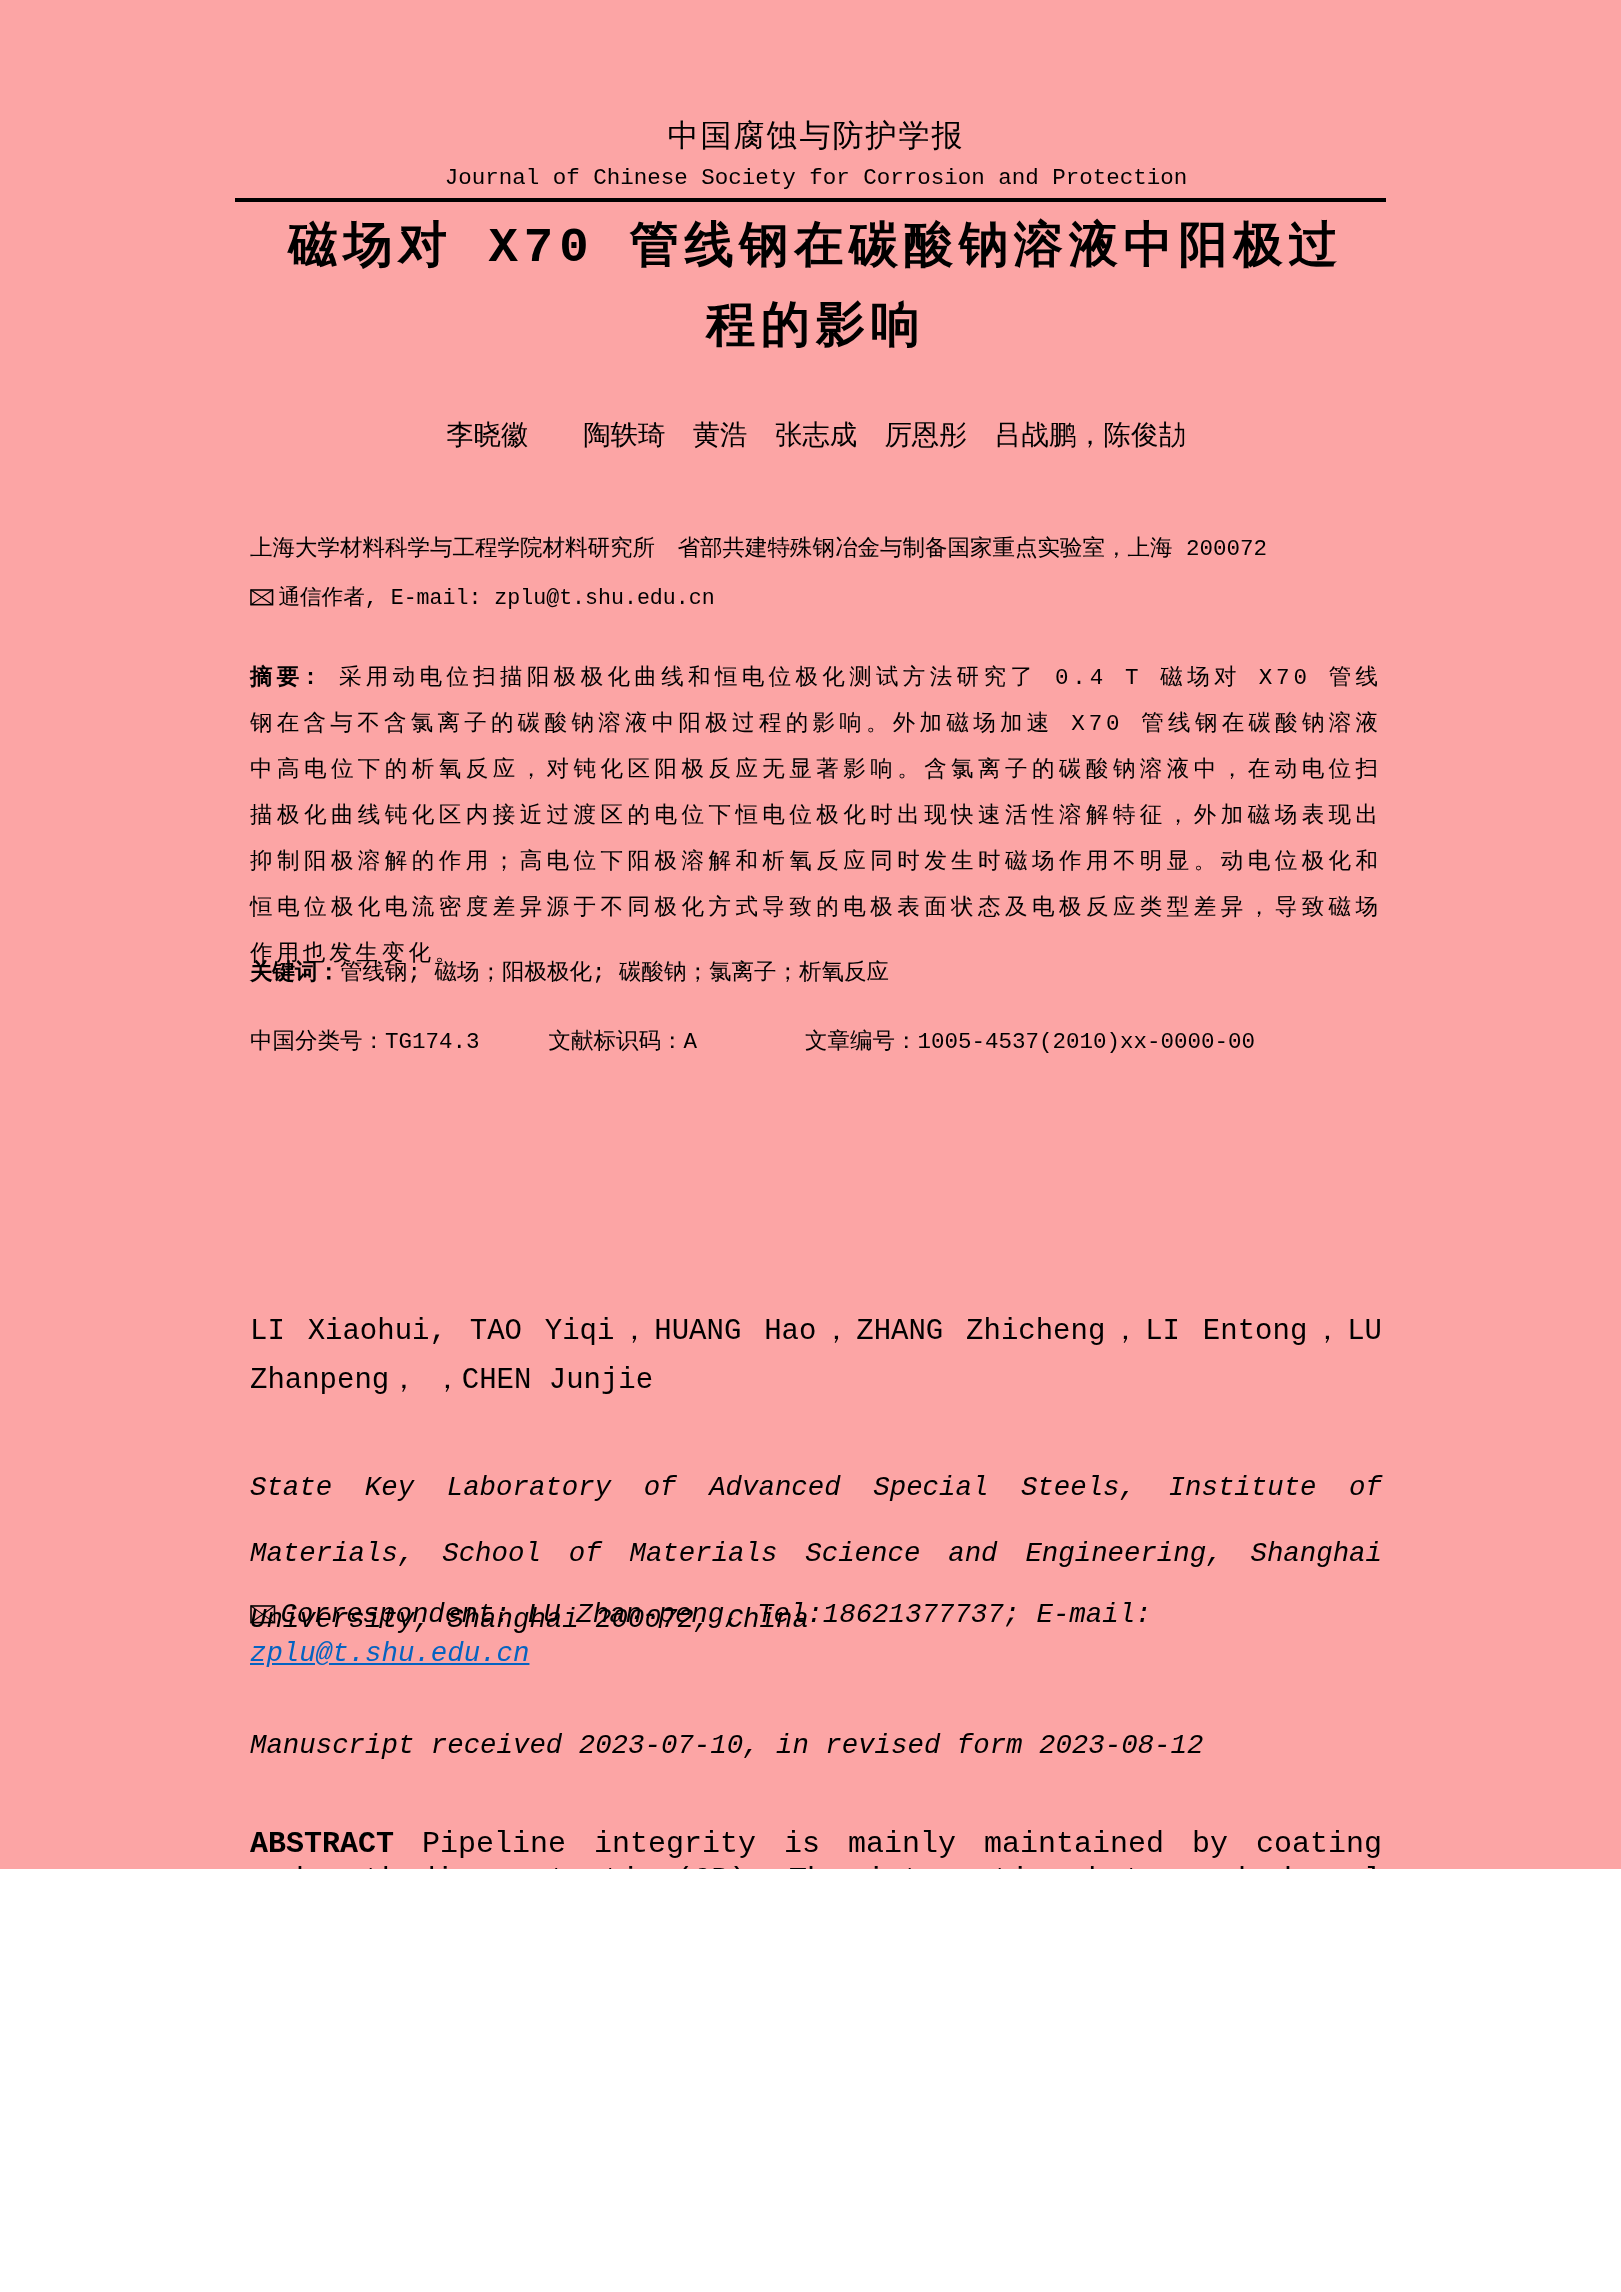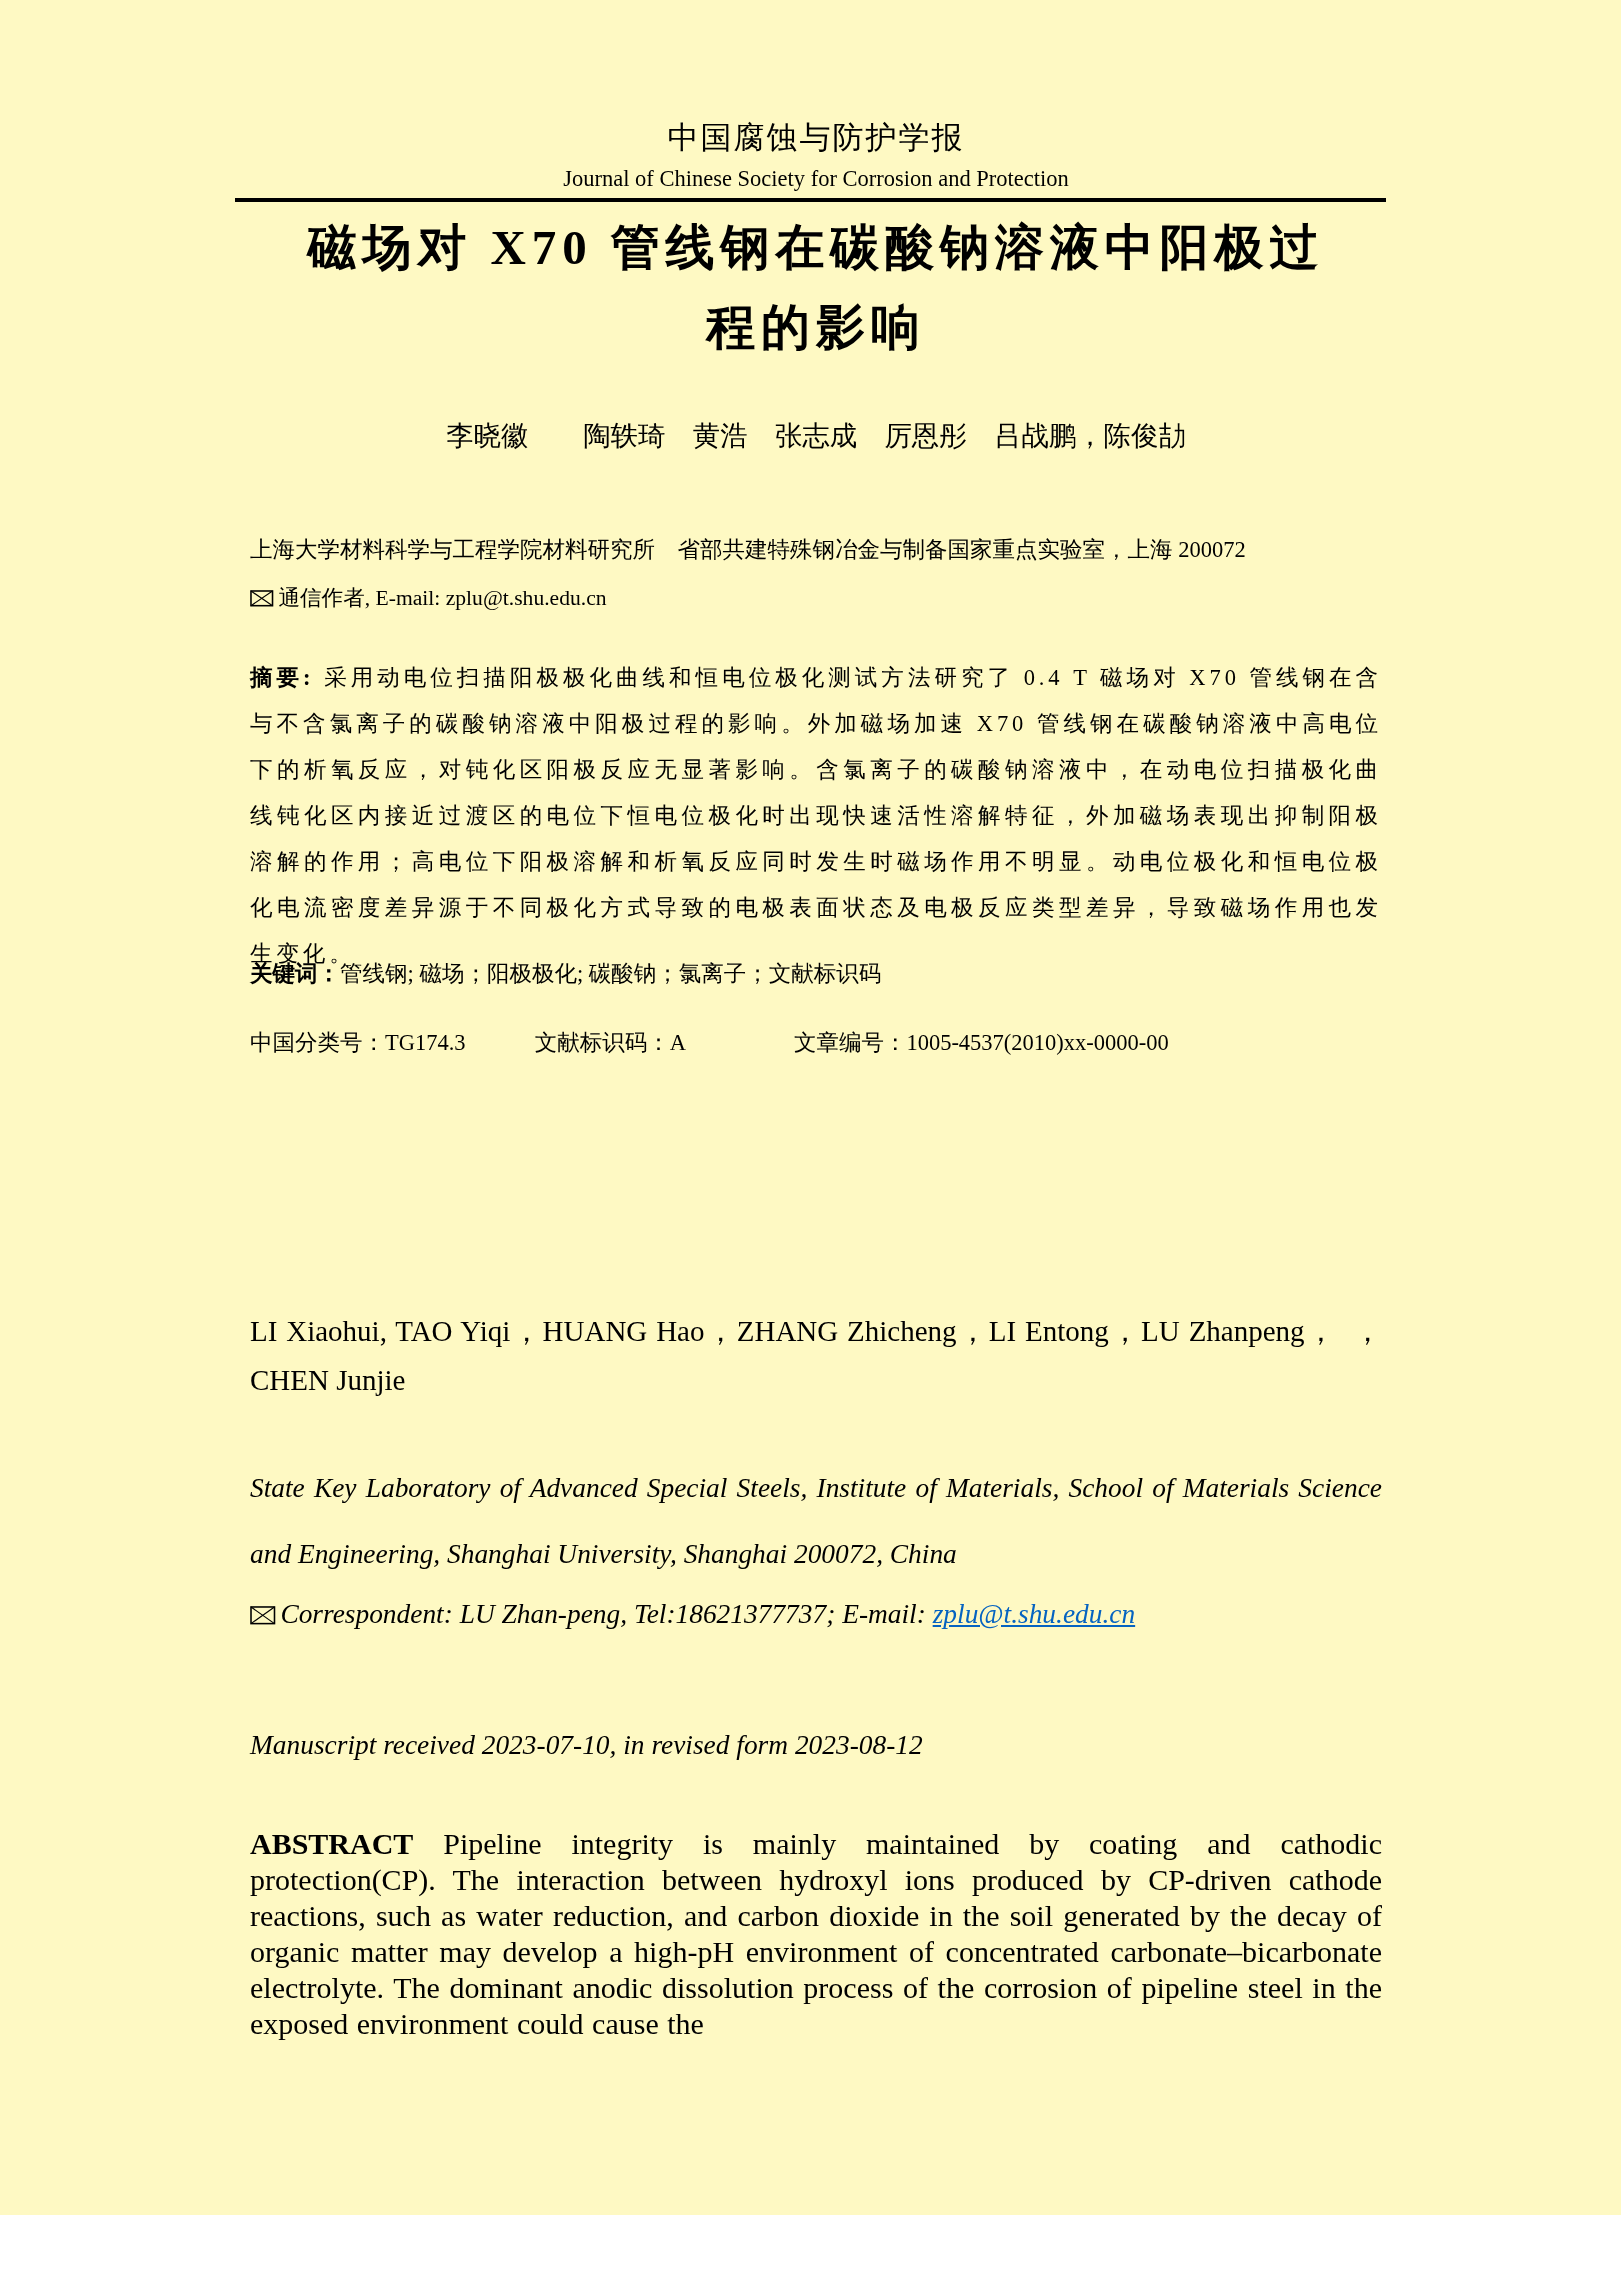--- a/index.html
+++ b/index.html
@@ -1,21 +1,21 @@
 <!DOCTYPE html>
 <html><head>
 <meta charset="utf-8">
 <style>
   html,body{margin:0;padding:0;background:#ffffff;}
   .page{
     position:relative;
-    width:1621px;height:2215px;
-    background:#fef9c3;
+    width:1621px;height:1869px;
+    background:#fca5a5;
     color:#000;
-    font-family:Liberation Serif, serif;
+    font-family:Liberation Mono, monospace;
     overflow:hidden;
   }
   .blk{position:absolute;left:250px;width:1132px;}
   .center{text-align:center;}
   .justify{text-align:justify;text-justify:inter-character;}
   .b{font-weight:bold;}
   .it{font-style:italic;}
 
   .journal-cn{top:118px;font-size:31px;line-height:39px;letter-spacing:2px;}
   .journal-en{top:164px;font-size:22.5px;line-height:29px;}
@@ -67,21 +67,21 @@
           <line x1="23" y1="1" x2="1" y2="16" stroke="#000" stroke-width="1.2"></line>
         </svg></span><span>通信作者, E-mail: </span><span>zplu@t.shu.edu.cn</span>
   </div>
 
   <div class="blk justify abstract-cn">
     <span class="b">摘要:</span>
     <span>采用动电位扫描阳极极化曲线和恒电位极化测试方法研究了 0.4 T 磁场对 X70 管线钢在含与不含氯离子的碳酸钠溶液中阳极过程的影响。外加磁场加速 X70 管线钢在碳酸钠溶液中高电位下的析氧反应，对钝化区阳极反应无显著影响。含氯离子的碳酸钠溶液中，在动电位扫描极化曲线钝化区内接近过渡区的电位下恒电位极化时出现快速活性溶解特征，外加磁场表现出抑制阳极溶解的作用；高电位下阳极溶解和析氧反应同时发生时磁场作用不明显。动电位极化和恒电位极化电流密度差异源于不同极化方式导致的电极表面状态及电极反应类型差异，导致磁场作用也发生变化。</span>
   </div>
 
   <div class="blk keywords-cn">
-    <span class="b">关键词：</span><span>管线钢; 磁场；阳极极化; 碳酸钠；氯离子；文献标识码</span>
+    <span class="b">关键词：</span><span>管线钢; 磁场；阳极极化; 碳酸钠；氯离子；析氧反应</span>
   </div>
 
   <div class="blk class-line">
     <span>中国分类号：</span><span>TG174.3</span><span class="gap-a">文献标识码：</span><span>A</span><span class="gap-b">文章编号：</span><span>1005-4537(2010)xx-0000-00</span>
   </div>
 
 
   <div class="blk justify authors-en">LI Xiaohui, TAO Yiqi，HUANG Hao，ZHANG Zhicheng，LI Entong，LU Zhanpeng， ，CHEN Junjie</div>
 
   <div class="blk justify it affil-en">State Key Laboratory of Advanced Special Steels, Institute of Materials, School of Materials Science and Engineering, Shanghai University, Shanghai 200072, China</div>

